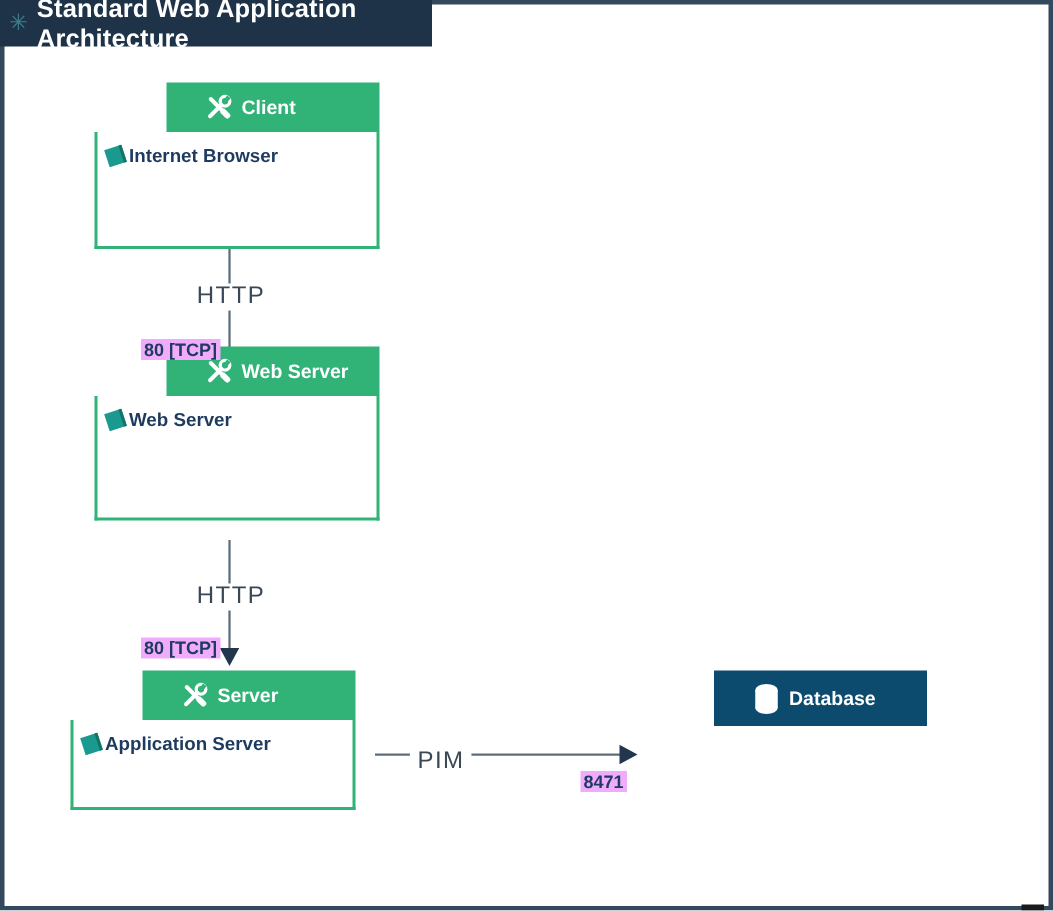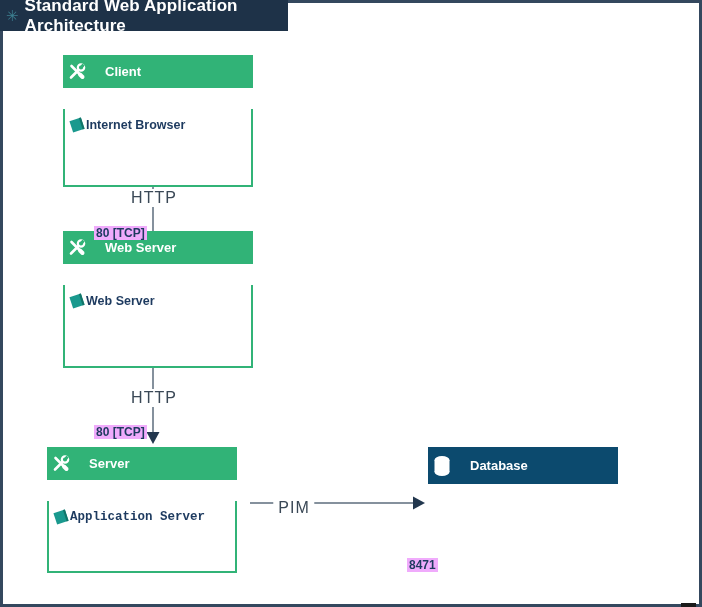--- a/index.html
+++ b/index.html
@@ -26,41 +26,41 @@
     color:#3c7f90; font-size:15px; line-height:1;
   }
   .titlebar .title-text {
     color:#ffffff; font-weight:bold; font-size:17px;
     letter-spacing:0.1px;
   }
 
   .node { position:absolute; width:190px; z-index:2; }
   .node-header {
     height:33px;
-    display:flex; align-items:center; gap:17px;
-    padding-left:3px;
-    color:#fff; font-weight:bold; font-size:13px;
+    display:flex; align-items:center; gap:4px;
+    padding-left:24px;
+    color:#fff; font-weight:bold; font-size:13px;margin-left:48px;
   }
   .node.green .node-header { background:#31b377; }
   .node.orange .node-header { background:#0c4a6e; height:37px; }
   .node-body {
     background:#fff;
     border:2px solid #31b377;
     border-top:none;
     padding:9px 6px;
   }
-  .node.green .node-body { border-color:#31b377;margin-top:21px; }
+  .node.green .node-body { border-color:#31b377; }
   .node.orange .node-body { border-color:#f2a84c; }
 
   .node-client  { left:60px; top:52px; }
   .node-client  .node-body { height:78px; }
   .node-webserver { left:60px; top:228px; }
   .node-webserver .node-body { height:83px; }
   .node-server  { left:44px; top:444px;text-align:center; }
-  .node-server  .node-body { height:72px;font-family:Liberation Mono, monospace; }
+  .node-server  .node-body { height:60px; }
   .node-database { left:425px; top:444px; }
   .node-database .node-body { height:79px; }
 
   .component-item {
     display:flex; align-items:flex-start; gap:2px;
     color:#1d3a5f; font-weight:bold; font-size:12.5px;
   }
   .diamond {
     flex:0 0 auto;
     width:12px; height:12px;
@@ -85,21 +85,21 @@
   .port-label {
     position:absolute; z-index:3;
     font-size:12px; font-weight:bold; color:#1d3a5f;
     background:#f0abfc; padding:0 2px;
   }
   .lbl-http1 { left:151px; top:186px; }
   .lbl-port1 { left:91px;  top:223px; }
   .lbl-http2 { left:151px; top:386px; }
   .lbl-port2 { left:91px;  top:422px; }
   .lbl-pim   { left:291px; top:496px; }
-  .lbl-port3 { left:404px; top:511px;margin-top:44px; }
+  .lbl-port3 { left:384px; top:511px; }
 
   .scroll-mark {
     position:absolute; left:678px; top:600px;
     width:15px; height:4px; background:#1a1a1a;
     z-index:6;
   }
 </style>
 </head>
 <body>
 

